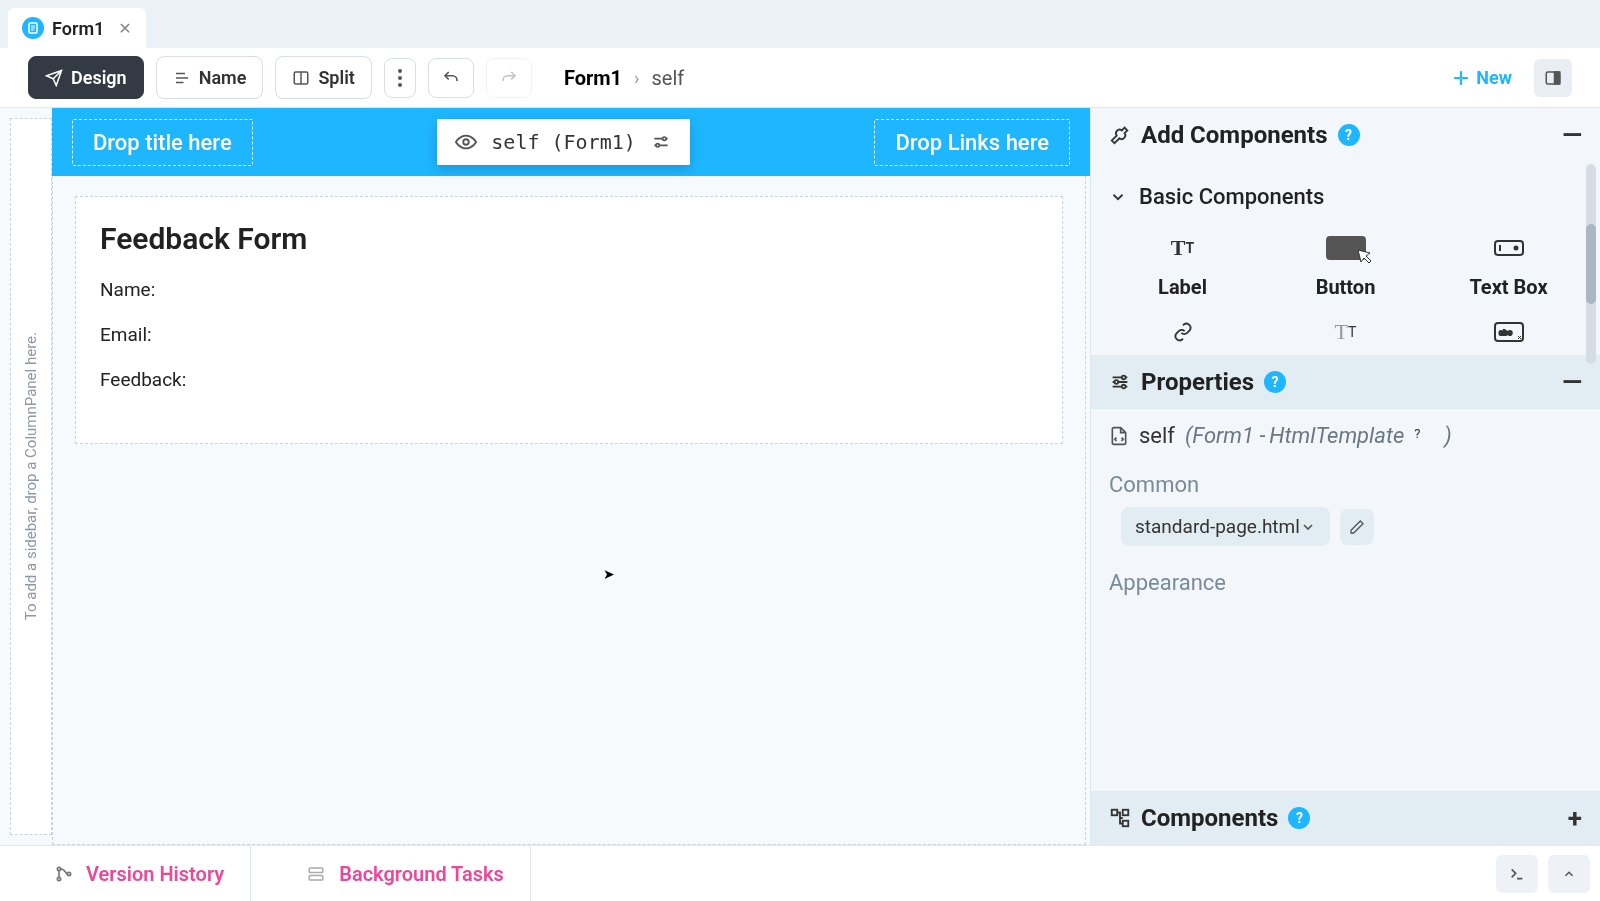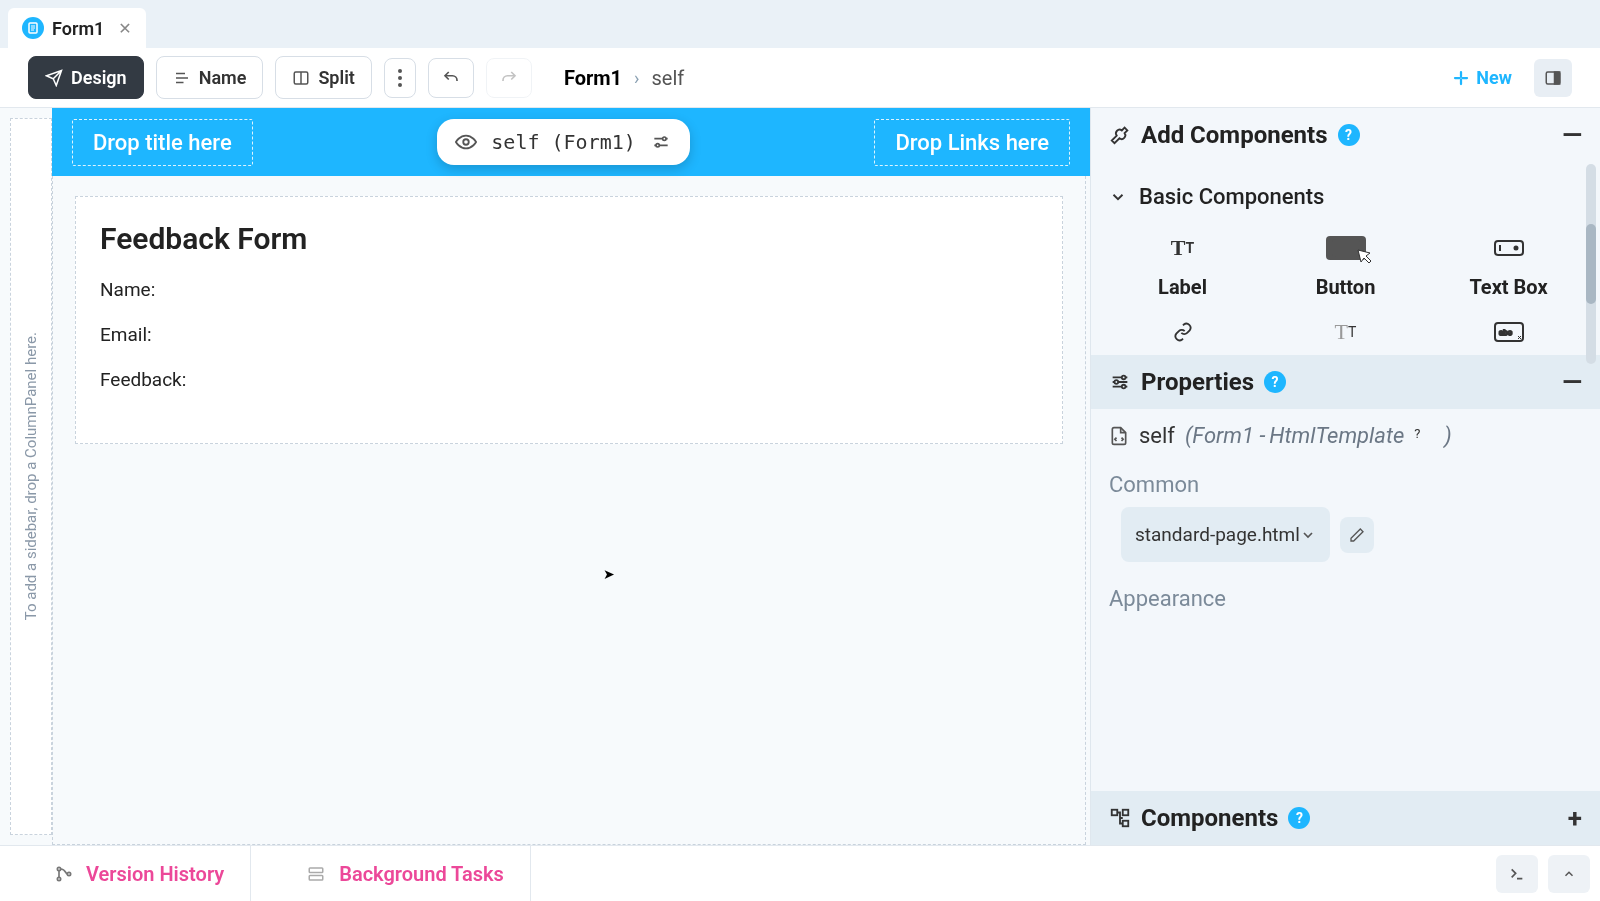--- a/index.html
+++ b/index.html
@@ -30,21 +30,21 @@
   .canvas-area { flex:1; display:flex; position:relative; background:#f7fafc; }
 
   
   .sidebar-hint { width: 42px; border:1px dashed #c9d3dd; background:#fff; margin:10px 0 10px 10px; display:flex; align-items:center; justify-content:center; }
   .sidebar-hint span { writing-mode: vertical-rl; transform: rotate(180deg); color:#8a98a8; font-size:15px; white-space:nowrap;}
 
   
   .canvas-col { flex:1; display:flex; flex-direction:column; min-width:0;}
   .blue-header { height: 68px; background:#1eb6ff; display:flex; align-items:center; justify-content:space-between; padding:0 20px; }
   .drop-slot { border:1px dashed rgba(255,255,255,0.85); color:#fff; font-size:22px; font-weight:500; padding:10px 20px; border-radius:2px;}
-  .sel-chip { display:flex; align-items:center; gap:10px; background:#fff; border-radius:17px; padding:8px 14px; box-shadow:0 4px 12px rgba(0,0,0,0.18);}
+  .sel-chip { display:flex; align-items:center; gap:10px; background:#fff; border-radius:1px; padding:8px 14px; box-shadow:0 4px 12px rgba(0,0,0,0.18);}
   .sel-chip .mono { font-family: ui-monospace, Menlo, monospace; font-size:20px; color:#333; }
   .sel-chip .chip-btn { width:30px; height:30px; display:flex; align-items:center; justify-content:center; color:#555; cursor:pointer;}
 
   
   .canvas-body { flex:1; position:relative; border:1px dashed #c9d3dd; border-top:none; margin-right:4px; overflow:hidden;}
   .form-card { position:absolute; left:22px; right:22px; top:20px; border:1px dashed #c9d3dd; background:#fff; padding: 24px 24px 30px; }
   .form-title { font-size:30px; font-weight:600; color:#222; margin-bottom: 22px;}
   .form-row { font-size:19px; color:#222; margin-bottom: 22px; }
   .cursor-dot { position:absolute; left:550px; top:390px; font-size:14px; color:#000;}
 
@@ -67,21 +67,21 @@
   .hover-cursor::after { content:""; position:absolute; width:14px; height:18px; right:-2px; bottom:-2px; background:#fff; border:2px solid #333; border-radius:3px; display:none;}
   .truncate-row { height:10px; position:relative; overflow:hidden; text-align:center; color:#888; font-size:16px;}
 
   .prop-selected { display:flex; align-items:center; gap:10px; padding: 14px 18px; font-family: ui-monospace, Menlo, monospace; font-size:22px; color:#333;}
   .prop-selected .it { font-style:italic; color:#6b7785;}
   .prop-group { padding: 10px 18px 4px; font-size:22px; color:#7b8a99; }
   .prop-row { display:flex; align-items:center; gap:10px; padding: 6px 30px; }
   .prop-name { font-family: ui-monospace, Menlo, monospace; font-size:20px; color:#333; }
   .link-pill { width:28px; height:24px; border-radius:6px; background:#e2ecf3; display:flex; align-items:center; justify-content:center; color:#555; font-size:14px; cursor:pointer;}
   .prop-value-row { display:flex; align-items:center; gap:10px; padding: 6px 30px 14px;}
-  .dropdown-pill { display:flex; align-items:center; background:#e2ecf3; border-radius:8px; padding:16px 14px; font-family: ui-monospace, Menlo, monospace; font-size:19px; color:#333; cursor:pointer;}
+  .dropdown-pill { display:flex; align-items:center; background:#e2ecf3; border-radius:8px; padding:8px 14px; font-family: ui-monospace, Menlo, monospace; font-size:19px; color:#333; cursor:pointer;}
   .edit-pill { width:34px; height:36px; border-radius:8px; background:#e2ecf3; display:flex; align-items:center; justify-content:center; color:#555; cursor:pointer;}
 
   .rp-scrollbar { position:absolute; right:4px; top:56px; width:10px; height:200px; background:#d4dde5; border-radius:5px;}
   .rp-scrollbar .thumb { position:absolute; top:60px; width:10px; height:80px; background:#a9b7c3; border-radius:5px;}
 
   
   .bottom-bar { height:56px; background:#fff; border-top:1px solid #e2e8ee; display:flex; align-items:center; }
   .bottom-item { display:flex; align-items:center; gap:12px; padding:0 26px; height:100%; border-right:1px solid #e2e8ee; font-size:20px; font-weight:600; color:#ec4899; cursor:pointer;margin-left:28px;}
   .bottom-spacer { flex:1;}
   .term-btn { width:42px; height:38px; border-radius:6px; background:#eef2f6; display:flex; align-items:center; justify-content:center; margin-right:10px; cursor:pointer; color:#555;}

